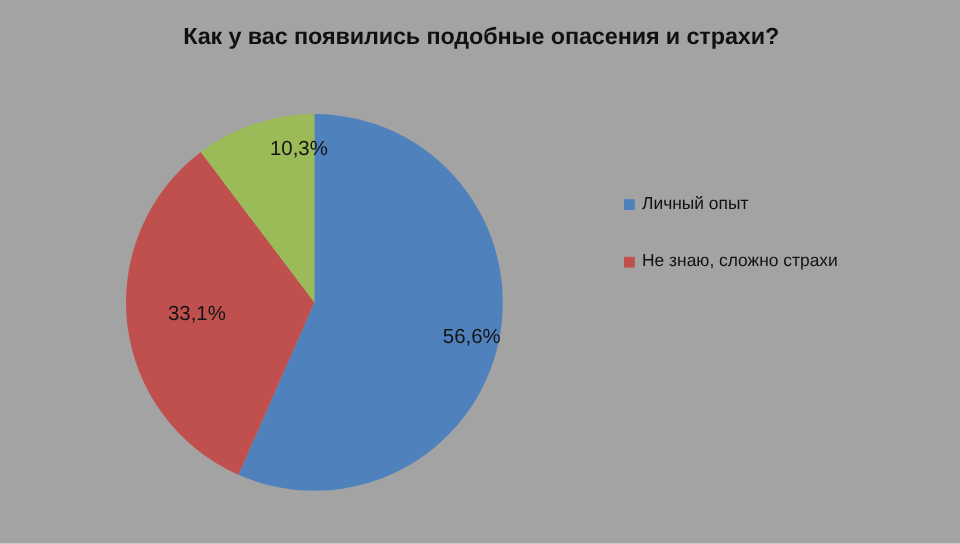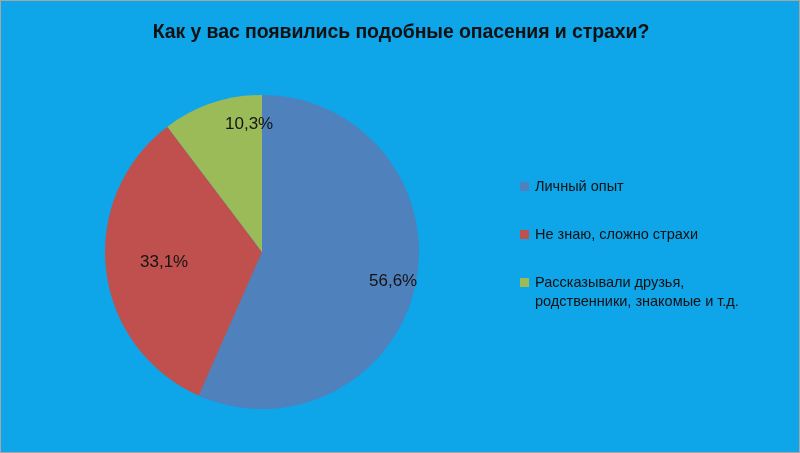--- a/index.html
+++ b/index.html
@@ -8,21 +8,21 @@
     background: #ffffff;
   }
   body {
     font-family: "Liberation Sans", sans-serif;
   }
   #chart-frame {
     position: relative;
     width: 800px;
     height: 453px;
     box-sizing: border-box;
-    background: #0ea5e9;
+    background: #a3a3a3;
     border: 1px solid #a6a6a6;
     overflow: hidden;
   }
   #chart-title {
     position: absolute;
     left: 0;
     top: 19px;
     width: 800px;
     text-align: center;
     font-size: 19.5px;
@@ -43,21 +43,21 @@
     height: 314px;
   }
   .slice-label {
     font-family: "Liberation Sans", sans-serif;
     font-size: 17px;
     fill: #141414;
   }
   #legend {
     position: absolute;
     left: 519px;
-    top: 176px;
+    top: 160px;
     width: 275px;
   }
   .legend-item {
     display: flex;
     align-items: flex-start;
     margin-bottom: 29px;
   }
   .legend-swatch {
     width: 9px;
     height: 9px;
@@ -96,20 +96,15 @@
 
   <div id="legend">
     <div class="legend-item">
       <span class="legend-swatch" style="background: rgb(79, 129, 189);"></span>
       <span class="legend-label">Личный опыт</span>
     </div>
     <div class="legend-item">
       <span class="legend-swatch" style="background: rgb(192, 80, 77);"></span>
       <span class="legend-label">Не знаю, сложно страхи</span>
     </div>
-    <div class="legend-item">
-      <span class="legend-swatch" style="background: rgb(155, 187, 89);"></span>
-      <span class="legend-label">Рассказывали друзья,
-родственники, знакомые и т.д.</span>
-    </div>
   </div>
 
 </div>
 
 </body></html>

